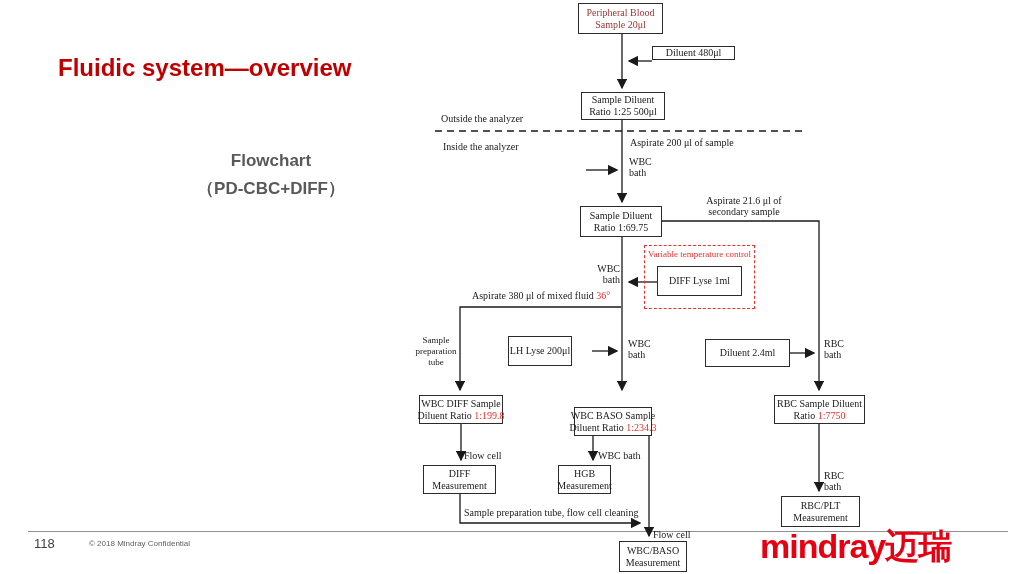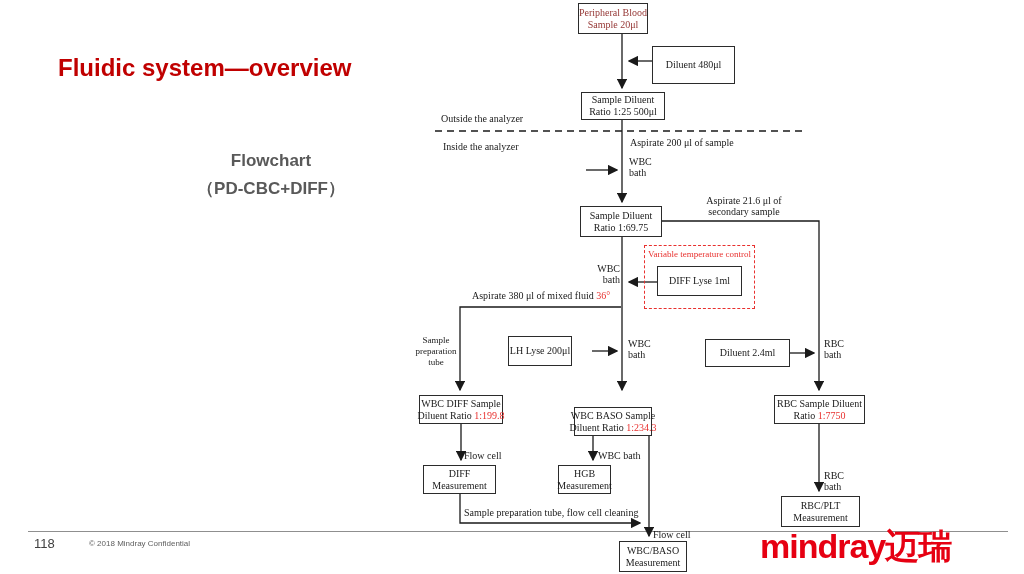--- a/index.html
+++ b/index.html
@@ -86,25 +86,25 @@
       <line x1="649" y1="425" x2="649" y2="536" marker-end="url(#arr)"></line>
       <line x1="819" y1="424" x2="819" y2="491" marker-end="url(#arr)"></line>
       <polyline points="460,494 460,523 640,523" marker-end="url(#arr)"></polyline>
     </g>
   </svg>
 
   <div class="dashedbox" style="left:644px;top:245px;width:111px;height:64px;">
     <span class="dlabel">Variable temperature control</span>
   </div>
 
-  <div class="box darkred" style="left:578px;top:3px;width:70px;height:31px;">
+  <div class="box darkred" style="left:578px;top:3px;width:85px;height:31px;">
     <span>Peripheral Blood</span>
     <span>Sample 20μl</span>
   </div>
-  <div class="box" style="left:652px;top:46px;width:83px;height:38px;">
+  <div class="box" style="left:652px;top:46px;width:83px;height:14px;">
     <span>Diluent 480μl</span>
   </div>
   <div class="box" style="left:581px;top:92px;width:84px;height:28px;">
     <span>Sample Diluent</span>
     <span>Ratio 1:25 500μl</span>
   </div>
   <div class="box" style="left:580px;top:206px;width:82px;height:31px;">
     <span>Sample Diluent</span>
     <span>Ratio 1:69.75</span>
   </div>

